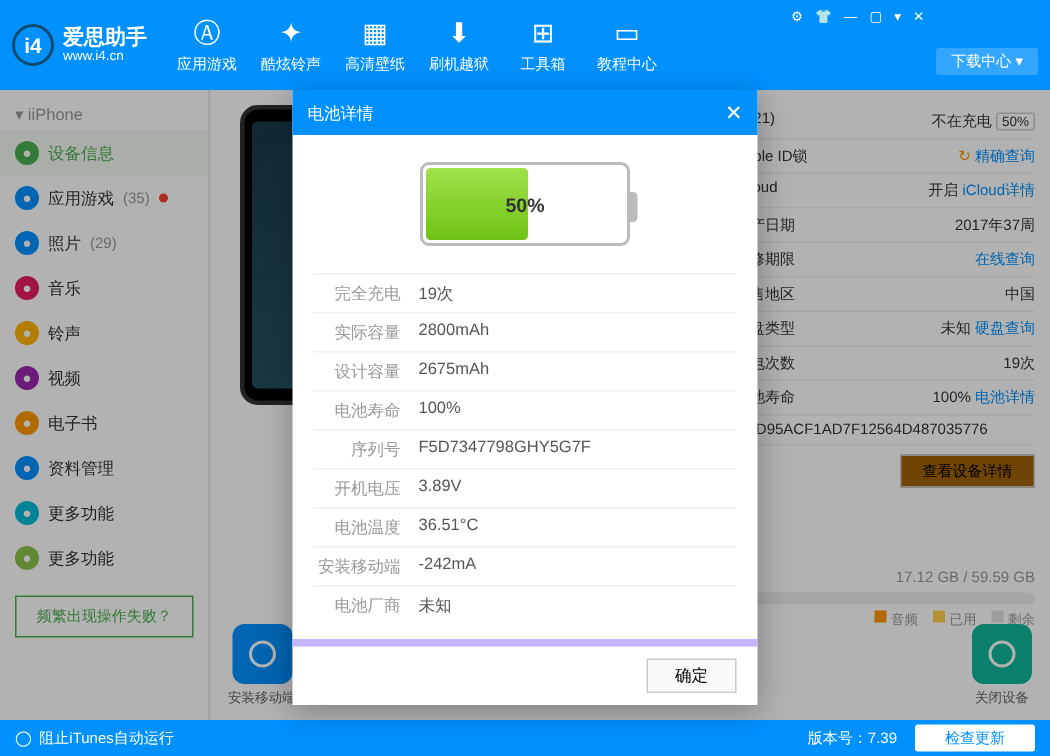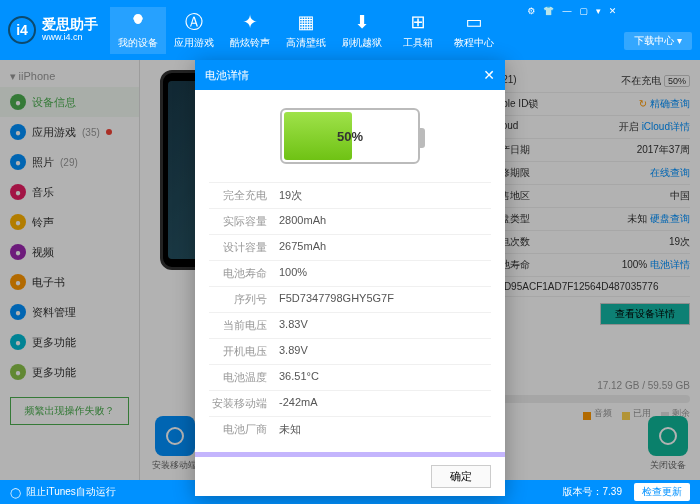--- a/index.html
+++ b/index.html
@@ -30,21 +30,21 @@
 .phone-mock{position:absolute;left:20px;top:10px;width:100px;height:200px;background:#000;border-radius:12px;border:3px solid #333}
 .phone-screen{position:absolute;inset:8px 5px;background:linear-gradient(135deg,#1a3a4a,#2a5a6a);border-radius:4px}
 .info-right{position:absolute;right:10px;top:10px;width:200px;font-size:10px}
 .info-row{display:flex;justify-content:space-between;padding:4px 0;border-bottom:1px solid #f0f0f0}
 .info-link{color:#0091ff}
 .batt-badge{border:1px solid #ccc;padding:0 3px;border-radius:2px;font-size:9px}
 .storage-bar{position:absolute;bottom:60px;right:10px;left:160px}
 .storage-text{text-align:right;color:#999;font-size:10px;margin-bottom:4px}
 .storage-track{height:8px;background:#eee;border-radius:4px;overflow:hidden;display:flex}
 .storage-legend{display:flex;gap:10px;margin-top:4px;font-size:9px;color:#999;justify-content:flex-end}
-.leg{display:flex;align-items:flex-end;gap:3px}
+.leg{display:flex;align-items:flex-start;gap:3px}
 .leg-sw{width:8px;height:8px}
 .actions{position:absolute;bottom:0;left:0;right:0;display:flex;justify-content:space-between;padding:8px 12px}
 .act-group{display:flex;gap:12px}
 .act{display:flex;flex-direction:column;align-items:center;gap:3px;font-size:9px;color:#666}
 .act-ico{width:40px;height:40px;border-radius:8px;display:flex;align-items:center;justify-content:center}
 .modal-overlay{position:absolute;inset:60px 0 24px 0;background:rgba(0,0,0,0.3);display:flex;align-items:flex-start;justify-content:center;padding-top:0}
 .modal{width:310px;background:#fff;box-shadow:0 4px 20px rgba(0,0,0,0.3)}
 .modal-head{background:#0091ff;color:#fff;padding:7px 10px;display:flex;justify-content:space-between;align-items:center;font-size:11px}
 .modal-close{cursor:pointer;font-size:14px}
 .battery-vis{padding:18px 0;display:flex;justify-content:center}
@@ -54,44 +54,36 @@
 .battery-pct{position:absolute;inset:0;display:flex;align-items:center;justify-content:center;font-size:13px;color:#333;font-weight:bold}
 .modal-body{padding:0 14px 10px}
 .m-row{display:flex;padding:5px 0;border-top:1px solid #f0f0f0;font-size:11px}
 .m-label{width:70px;color:#999;text-align:right;padding-right:12px}
 .m-val{color:#555}
 .modal-foot{padding:8px 14px;text-align:right;border-top:5px solid #c4b5fd}
 .ok-btn{padding:3px 18px;border:1px solid #ccc;background:#fafafa;font-size:11px;cursor:pointer}
 .footer{height:24px;background:#0091ff;color:#fff;display:flex;align-items:center;justify-content:space-between;padding:0 10px;font-size:10px}
 .foot-left{display:flex;align-items:center;gap:5px}
 .foot-right{display:flex;align-items:center;gap:12px}
-.check-upd{background:#fff;color:#0091ff;padding:2px 8px;border-radius:2px}
-.view-details-btn{border:1px solid #ccc;padding:3px 14px;font-size:10px;background:#14b8a6}
+.check-upd{background:#fff;color:#0091ff;padding:2px 20px;border-radius:2px}
+.view-details-btn{border:1px solid #ccc;padding:3px 14px;font-size:10px;background:#a16207}
 svg{display:block}
 </style>
 </head>
 <body>
 
 <div class="header">
   <div class="logo">
     <div class="logo-icon">i4</div>
     <div class="logo-text">
       <span class="logo-title">爱思助手</span>
       <span class="logo-url">www.i4.cn</span>
     </div>
   </div>
   <div class="nav" id="nav">
-      <div class="nav-item active">
-        <div class="nav-icon">
-          <svg width="20" height="20" viewBox="0 0 20 20">
-            <path fill="#fff" d="M14 5c0-1-1-3-4-3s-4 2-4 3c-1 0-1 3 0 3 0 2 2 4 4 4s4-2 4-4c1 0 1-3 0-3z"></path>
-          </svg>
-        </div>
-        <span>我的设备</span>
-      </div>
       <div class="nav-item">
         <div class="nav-icon">
           <span style="font-size:18px">Ⓐ</span>
         </div>
         <span>应用游戏</span>
       </div>
       <div class="nav-item">
         <div class="nav-icon">
           <span style="font-size:18px">✦</span>
         </div>
@@ -337,24 +329,20 @@
         </div>
         <div class="m-row">
           <span class="m-label">电池寿命</span>
           <span class="m-val">100%</span>
         </div>
         <div class="m-row">
           <span class="m-label">序列号</span>
           <span class="m-val">F5D7347798GHY5G7F</span>
         </div>
         <div class="m-row">
-          <span class="m-label">当前电压</span>
-          <span class="m-val">3.83V</span>
-        </div>
-        <div class="m-row">
           <span class="m-label">开机电压</span>
           <span class="m-val">3.89V</span>
         </div>
         <div class="m-row">
           <span class="m-label">电池温度</span>
           <span class="m-val">36.51°C</span>
         </div>
         <div class="m-row">
           <span class="m-label">安装移动端</span>
           <span class="m-val">-242mA</span>

